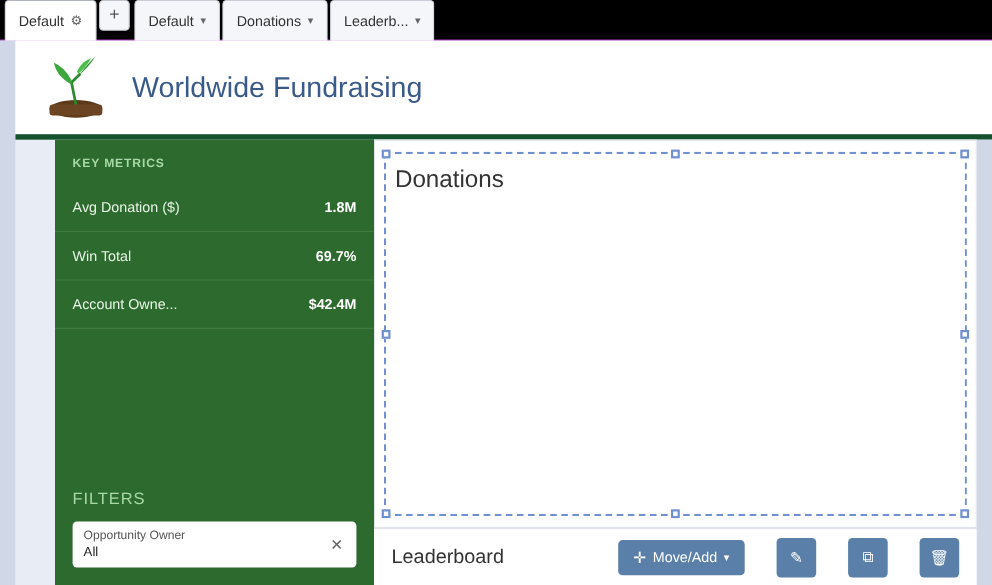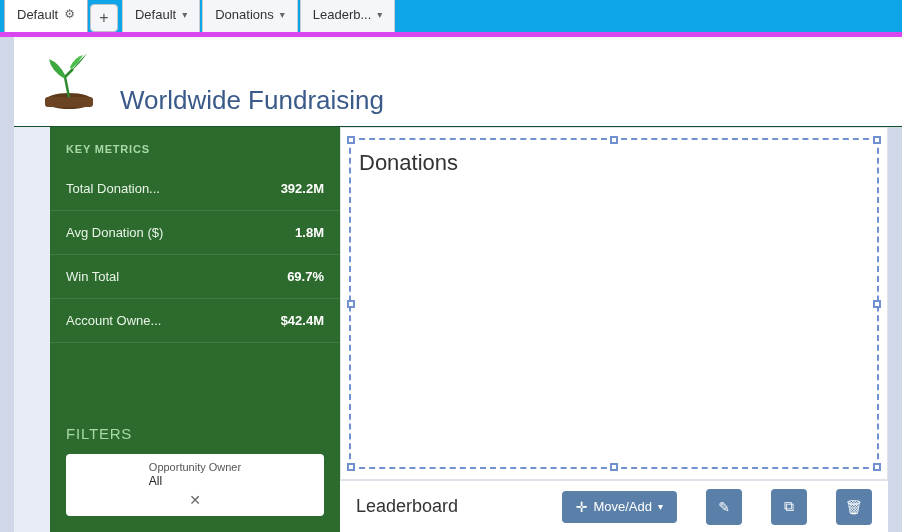--- a/index.html
+++ b/index.html
@@ -1,23 +1,23 @@
 <!DOCTYPE html>
 <html><head>
   <meta charset="utf-8">
   <style>
     * { box-sizing: border-box; margin: 0; padding: 0; }
     body { font-family: -apple-system, BlinkMacSystemFont, 'Segoe UI', sans-serif; background: #f0f2f5; width: 902px; height: 532px; overflow: hidden; }
 
     
     .tab-bar {
       display: flex;
-      align-items: flex-end;
-      background: #0ea5e9;
-      border-bottom: 5px solid #d946ef;
+      align-items: flex-start;
+      background: #000000;
+      border-bottom: 1px solid #d946ef;
       height: 37px;
       padding: 0 4px;
     }
     .tab-item {
       display: flex;
       align-items: center;
       padding: 0 12px;
       height: 37px;
       border: 1px solid #c8ccd4;
       border-bottom: none;
@@ -64,23 +64,23 @@
     
     .content-wrapper {
       flex: 1;
       display: flex;
       flex-direction: column;
     }
 
     .header-area {
       background: #fff;
       display: flex;
-      align-items: flex-end;
+      align-items: center;
       padding: 10px 20px;
-      border-bottom: 1px solid #14532d;
+      border-bottom: 5px solid #14532d;
       height: 90px;
     }
     .header-logo {
       width: 70px;
       height: 70px;
       margin-right: 16px;
       display: flex;
       align-items: center;
       justify-content: center;
     }
@@ -147,21 +147,20 @@
     }
     .filter-chip {
       display: flex;
       align-items: center;
       justify-content: space-between;
       background: #fff;
       border-radius: 4px;
       padding: 6px 10px;
       color: #333;
       font-size: 12px;
-      flex-direction: column;
     }
     .filter-chip-text { line-height: 1.3; }
     .filter-chip-label { font-size: 11px; color: #555; }
     .filter-chip-value { font-size: 12px; color: #222; }
     .close-btn {
       background: none;
       border: none;
       font-size: 14px;
       color: #666;
       cursor: pointer;
@@ -318,24 +317,20 @@
         </svg>
       </div>
       <h1 class="header-title">Worldwide Fundraising</h1>
     </div>
 
     <div class="body-area">
 
       <div class="left-panel">
         <div class="section-header">KEY METRICS</div>
 
-        <div class="metric-row">
-          <span class="metric-label">Total Donation...</span>
-          <span class="metric-value">392.2M</span>
-        </div>
         <div class="metric-row">
           <span class="metric-label">Avg Donation ($)</span>
           <span class="metric-value">1.8M</span>
         </div>
         <div class="metric-row">
           <span class="metric-label">Win Total</span>
           <span class="metric-value">69.7%</span>
         </div>
         <div class="metric-row">
           <span class="metric-label">Account Owne...</span>

